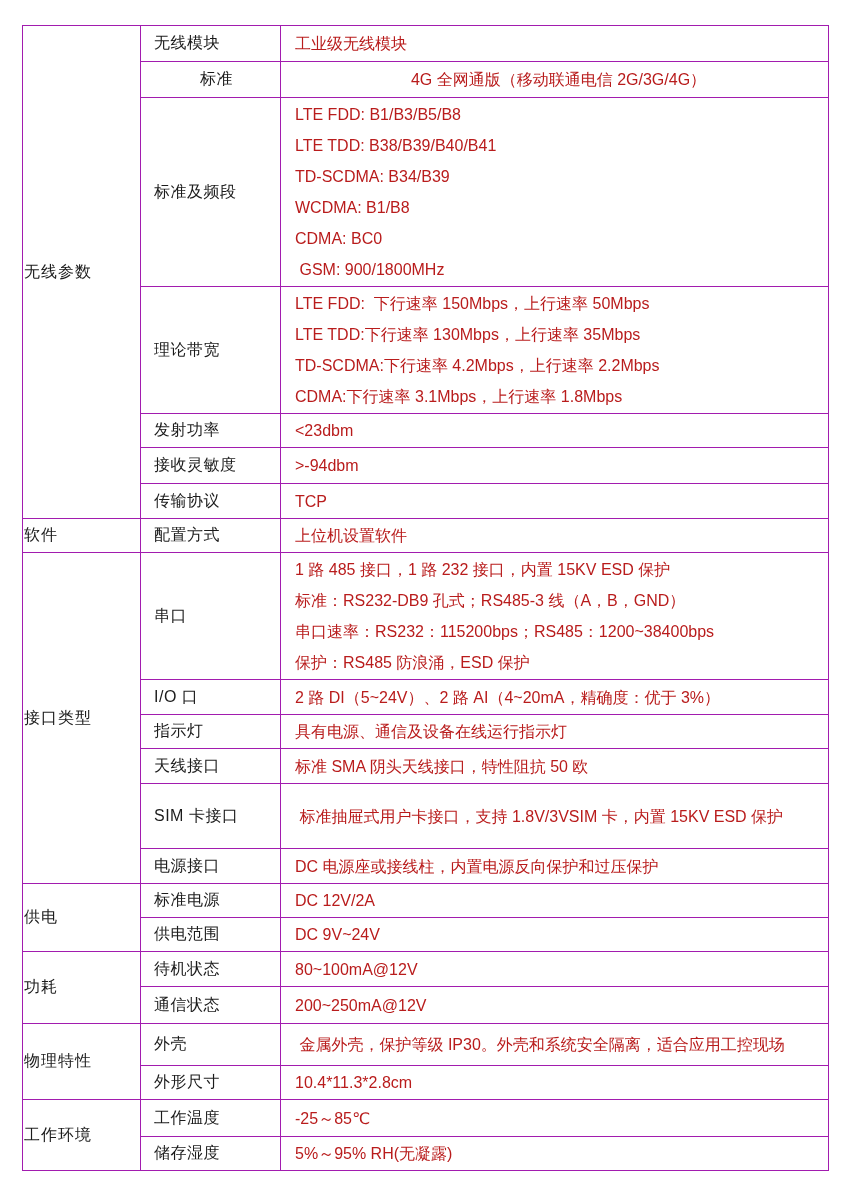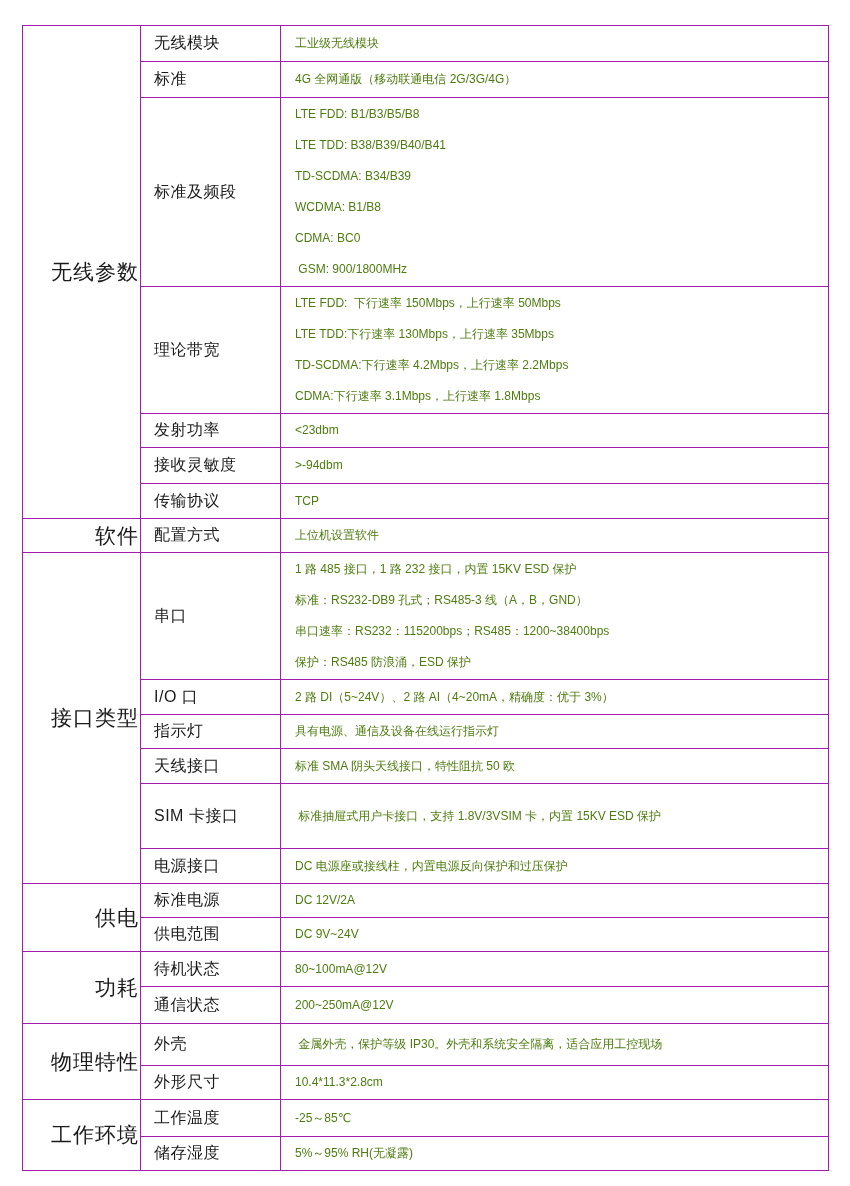--- a/index.html
+++ b/index.html
@@ -25,36 +25,36 @@
     width: 806px;
     border-collapse: collapse;
     table-layout: fixed;
   }
   table.spec-table td {
     border: 1px solid #a21caf;
     vertical-align: middle;
     background: #ffffff;
   }
   td.cat {
-    text-align: right;
-    font-size: 21px;
+    text-align: left;
+    font-size: 16px;
     letter-spacing: 1px;
     color: #1b1b1b;
   }
   td.sub {
     padding-left: 13px;
     font-size: 16px;
     letter-spacing: 0.5px;
     color: #1b1b1b;
   }
   td.val {
     padding-left: 14px;
     padding-right: 6px;
-    font-size: 12px;
-    color: #4d7c0f;
+    font-size: 16px;
+    color: #b91c1c;
   }
   td.val .line {
     line-height: 31px;
     white-space: pre-wrap;
   }
 </style>
 </head>
 <body>
 
 <div class="page">
@@ -65,21 +65,21 @@
       <col style="width:548px">
     </colgroup>
     <tbody id="spec-body">
         <tr style="height: 36px;">
           <td class="cat" rowspan="7">无线参数</td>
           <td class="sub">无线模块</td>
           <td class="val">
             <div class="line">工业级无线模块</div>
           </td>
         </tr>
-        <tr style="height: 36px;">
+        <tr style="height: 36px; text-align: center;">
           <td class="sub">标准</td>
           <td class="val">
             <div class="line">4G 全网通版（移动联通电信 2G/3G/4G）</div>
           </td>
         </tr>
         <tr style="height: 188px;">
           <td class="sub">标准及频段</td>
           <td class="val">
             <div class="line">LTE FDD: B1/B3/B5/B8</div>
             <div class="line">LTE TDD: B38/B39/B40/B41</div>

